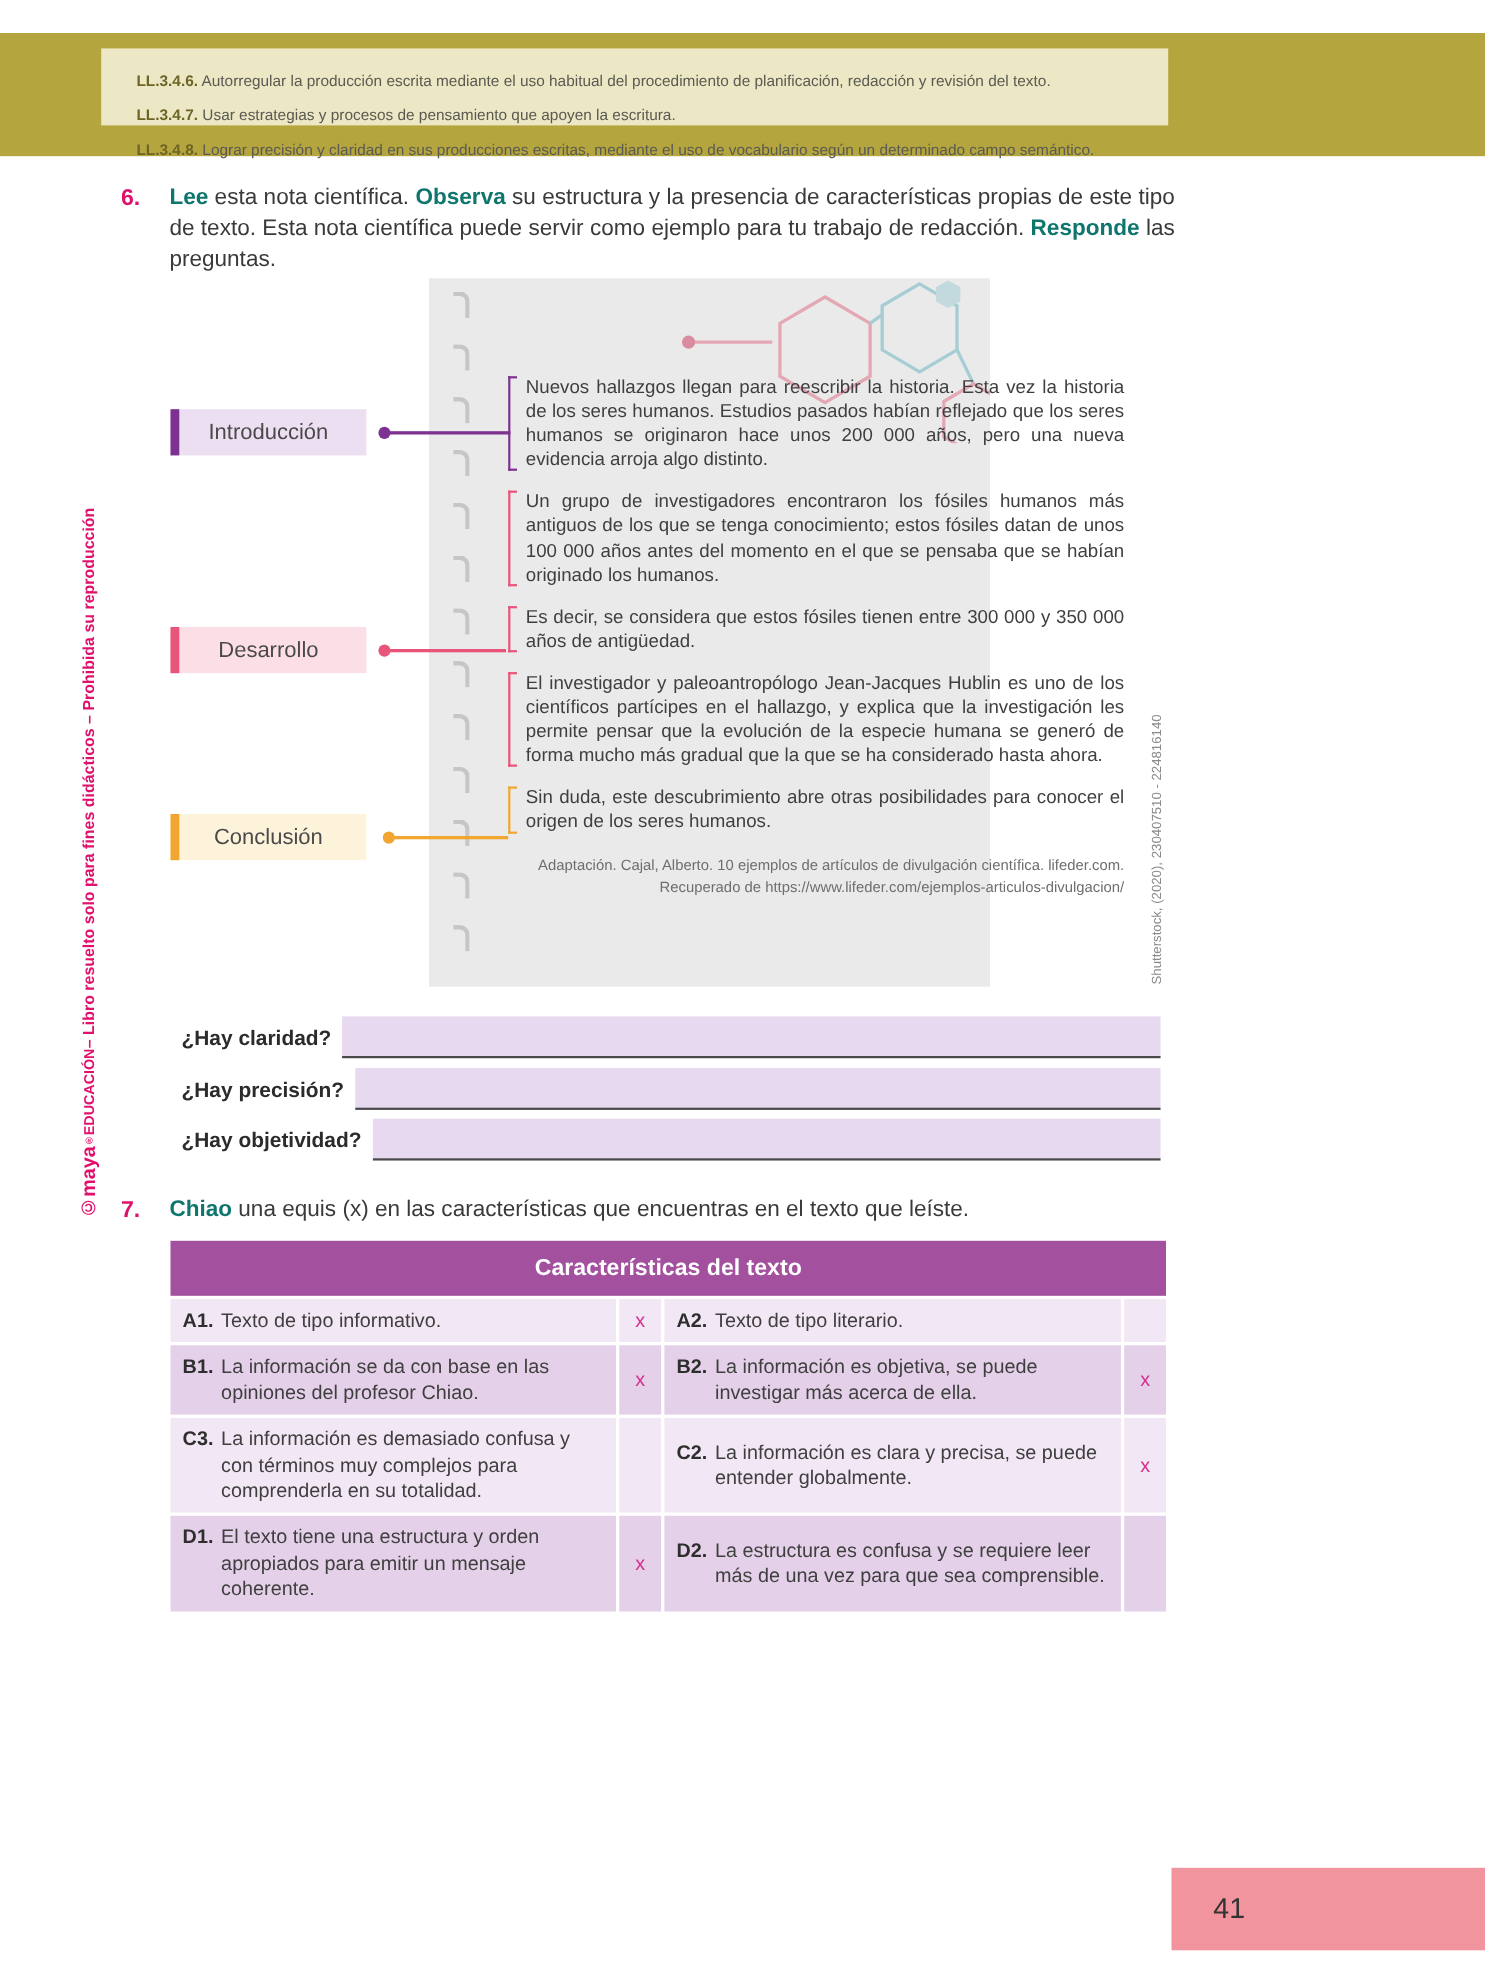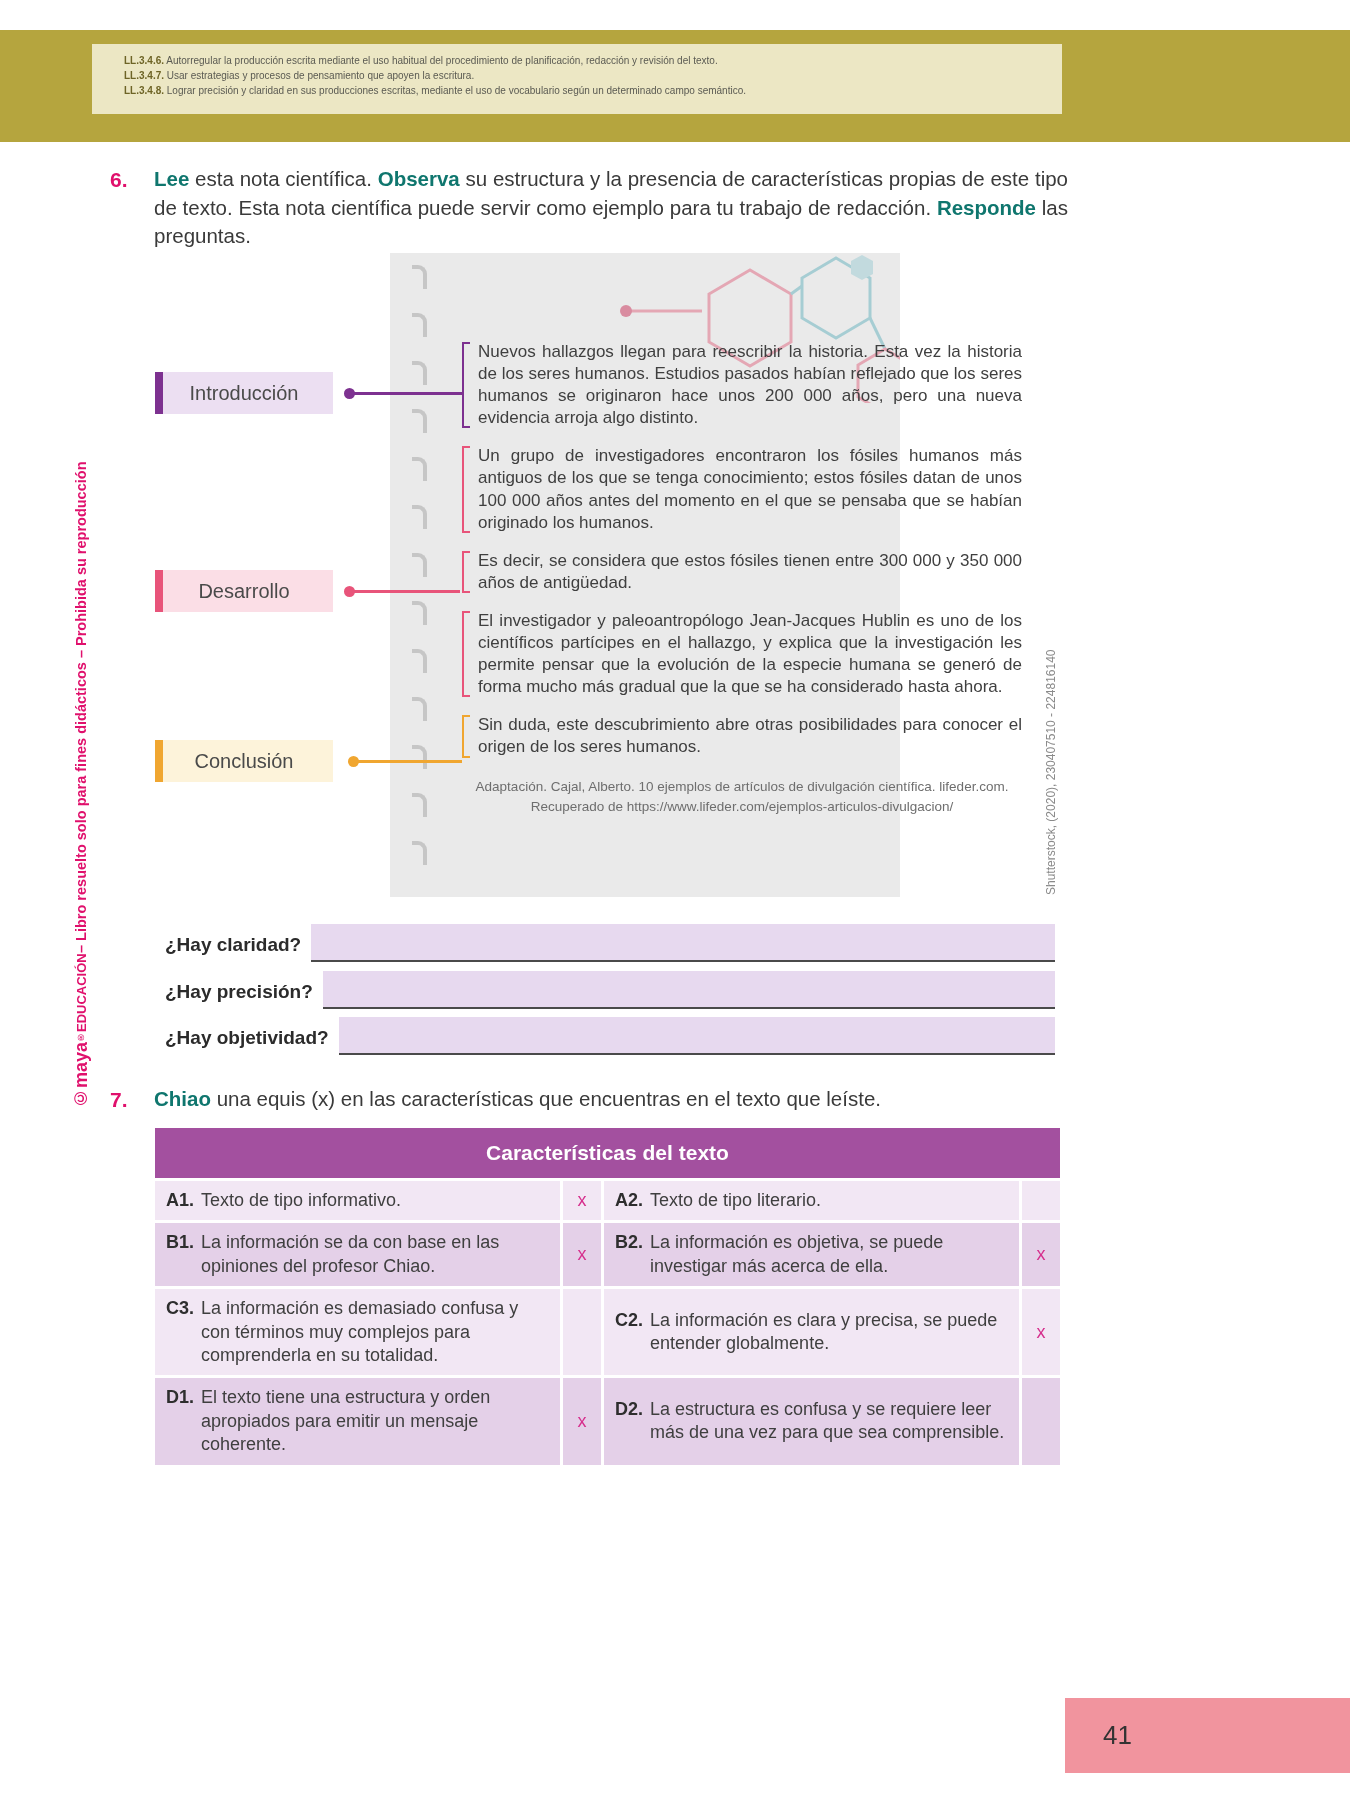--- a/index.html
+++ b/index.html
@@ -4,21 +4,21 @@
 <style>
   * { margin:0; padding:0; box-sizing:border-box; }
   body { background:#fff; }
   .page { position:relative; width:1350px; height:1800px; background:#ffffff;
           font-family:"Liberation Sans", sans-serif; overflow:hidden; }
 
   
   .banner { position:absolute; top:30px; left:0; width:1350px; height:112px; background:#b5a53e; }
   .banner-inner { position:absolute; top:14px; left:92px; width:970px; height:70px;
                   background:#ece7c4; padding:9px 14px 0 32px; }
-  .std-line { font-size:10px; line-height:1.52; color:#5a5a52; white-space:nowrap; }
+  .std-line { font-size:14px; line-height:1.52; color:#5a5a52; white-space:nowrap;margin-top:10px; }
   .std-code { font-weight:bold; color:#6e6426; }
 
   
   .side-credit { position:absolute; left:66px; top:410px; height:750px; width:30px;
                  display:flex; align-items:center; justify-content:center;
                  writing-mode:vertical-rl; transform:rotate(180deg);
                  color:#e0106c; font-weight:bold; white-space:nowrap; }
   .sc-brand { font-size:18px; } .sc-reg { font-size:9px; }
   .sc-brand2 { font-size:13px; } .sc-rest { font-size:14.5px; }
 
@@ -37,21 +37,21 @@
   .molecule { position:absolute; top:0; right:0; }
   .doc-text { position:absolute; left:72px; top:88px; width:560px;
               display:flex; flex-direction:column; gap:16px; }
   .para { position:relative; font-size:17px; line-height:1.3; color:#3f3f3f;
           text-align:justify; padding-left:16px; }
   .para::before { content:""; position:absolute; left:0; top:1px; bottom:1px; width:6px;
                   border-left:2.5px solid; border-top:2.5px solid; border-bottom:2.5px solid; }
   .p-intro::before { border-color:#7d3190; }
   .p-dev::before   { border-color:#e8547a; }
   .p-conc::before  { border-color:#f0a630; }
-  .attrib { font-size:13.5px; color:#6e6e6e; text-align:center; line-height:1.5; margin-top:2px; }
+  .attrib { font-size:13.5px; color:#6e6e6e; text-align:right; line-height:1.5; margin-top:2px; }
 
   
   .label-box { position:absolute; left:155px; width:178px; height:42px; display:flex;
                align-items:center; justify-content:center; font-size:20px; color:#4a4a4a; }
   .label-box::before { content:""; position:absolute; left:0; top:0; bottom:0; width:8px; }
   .lb-intro { top:372px; background:#ecdff2; } .lb-intro::before { background:#7d3190; }
   .lb-dev   { top:570px; background:#fbdee6; } .lb-dev::before   { background:#e8547a; }
   .lb-conc  { top:740px; background:#fdf3da; } .lb-conc::before  { background:#f0a630; }
   .connector { position:absolute; height:2.5px; }
   .connector::before { content:""; position:absolute; left:-4px; top:-4px; width:11px; height:11px;

